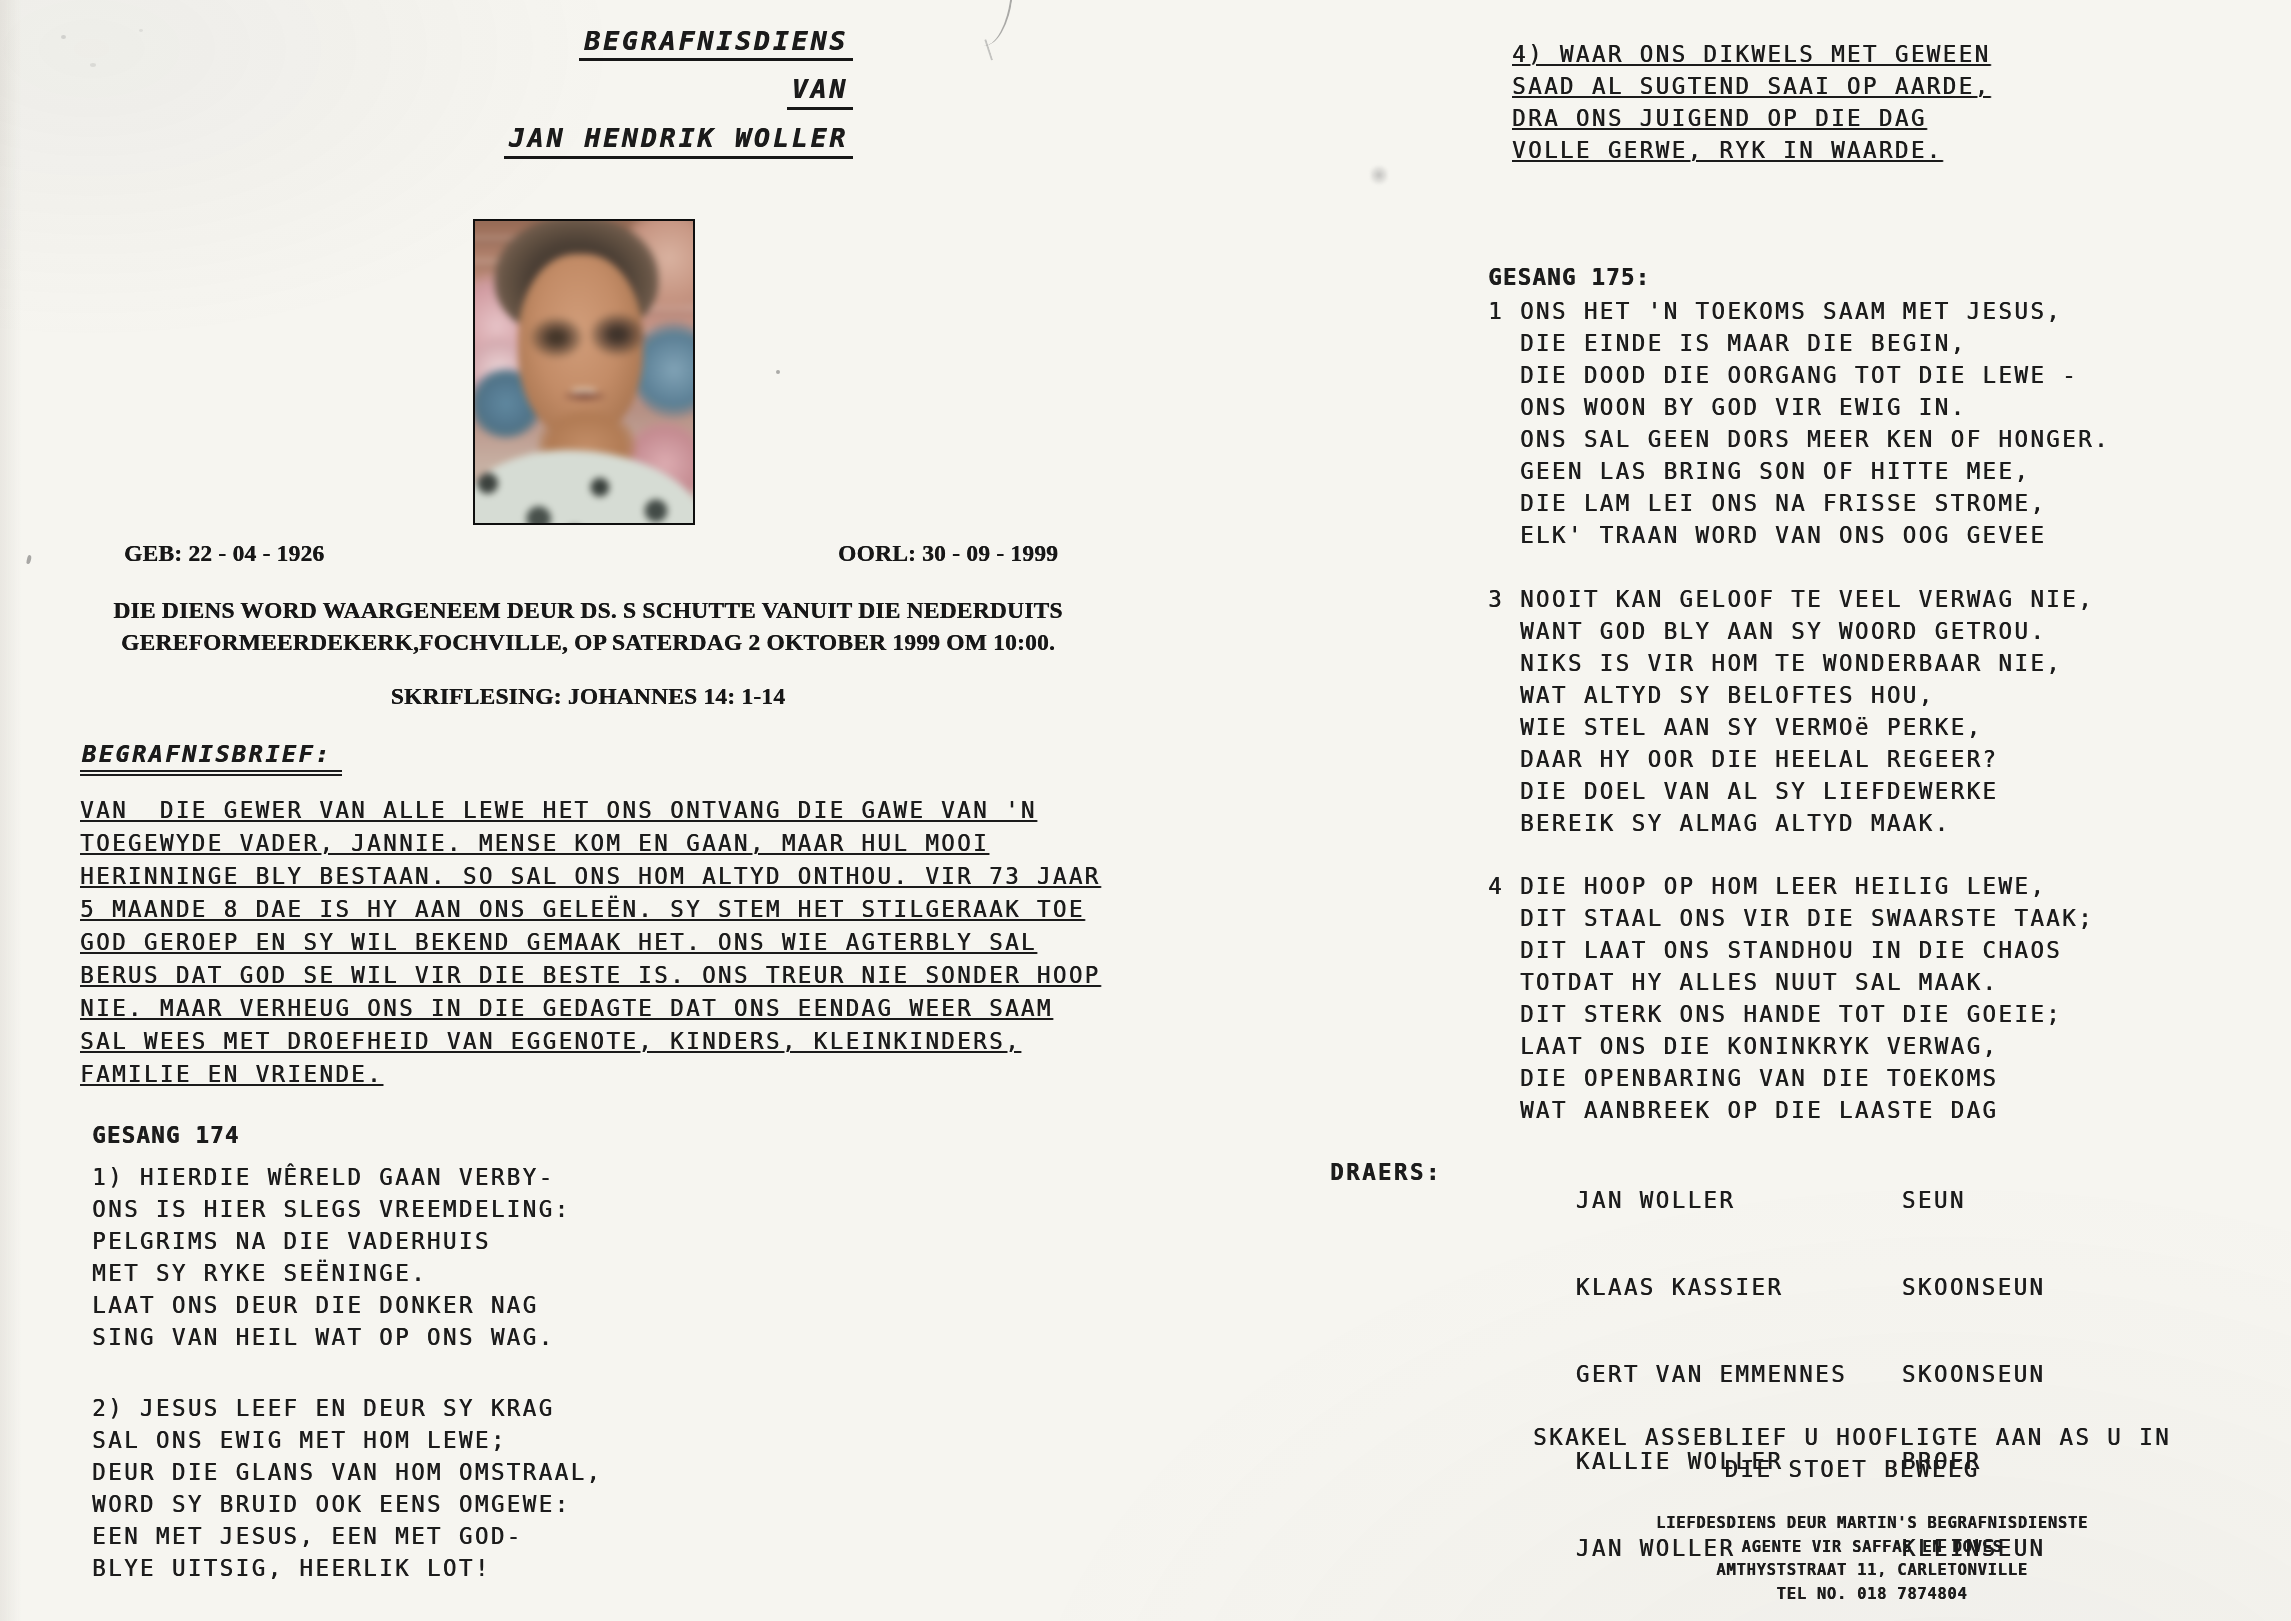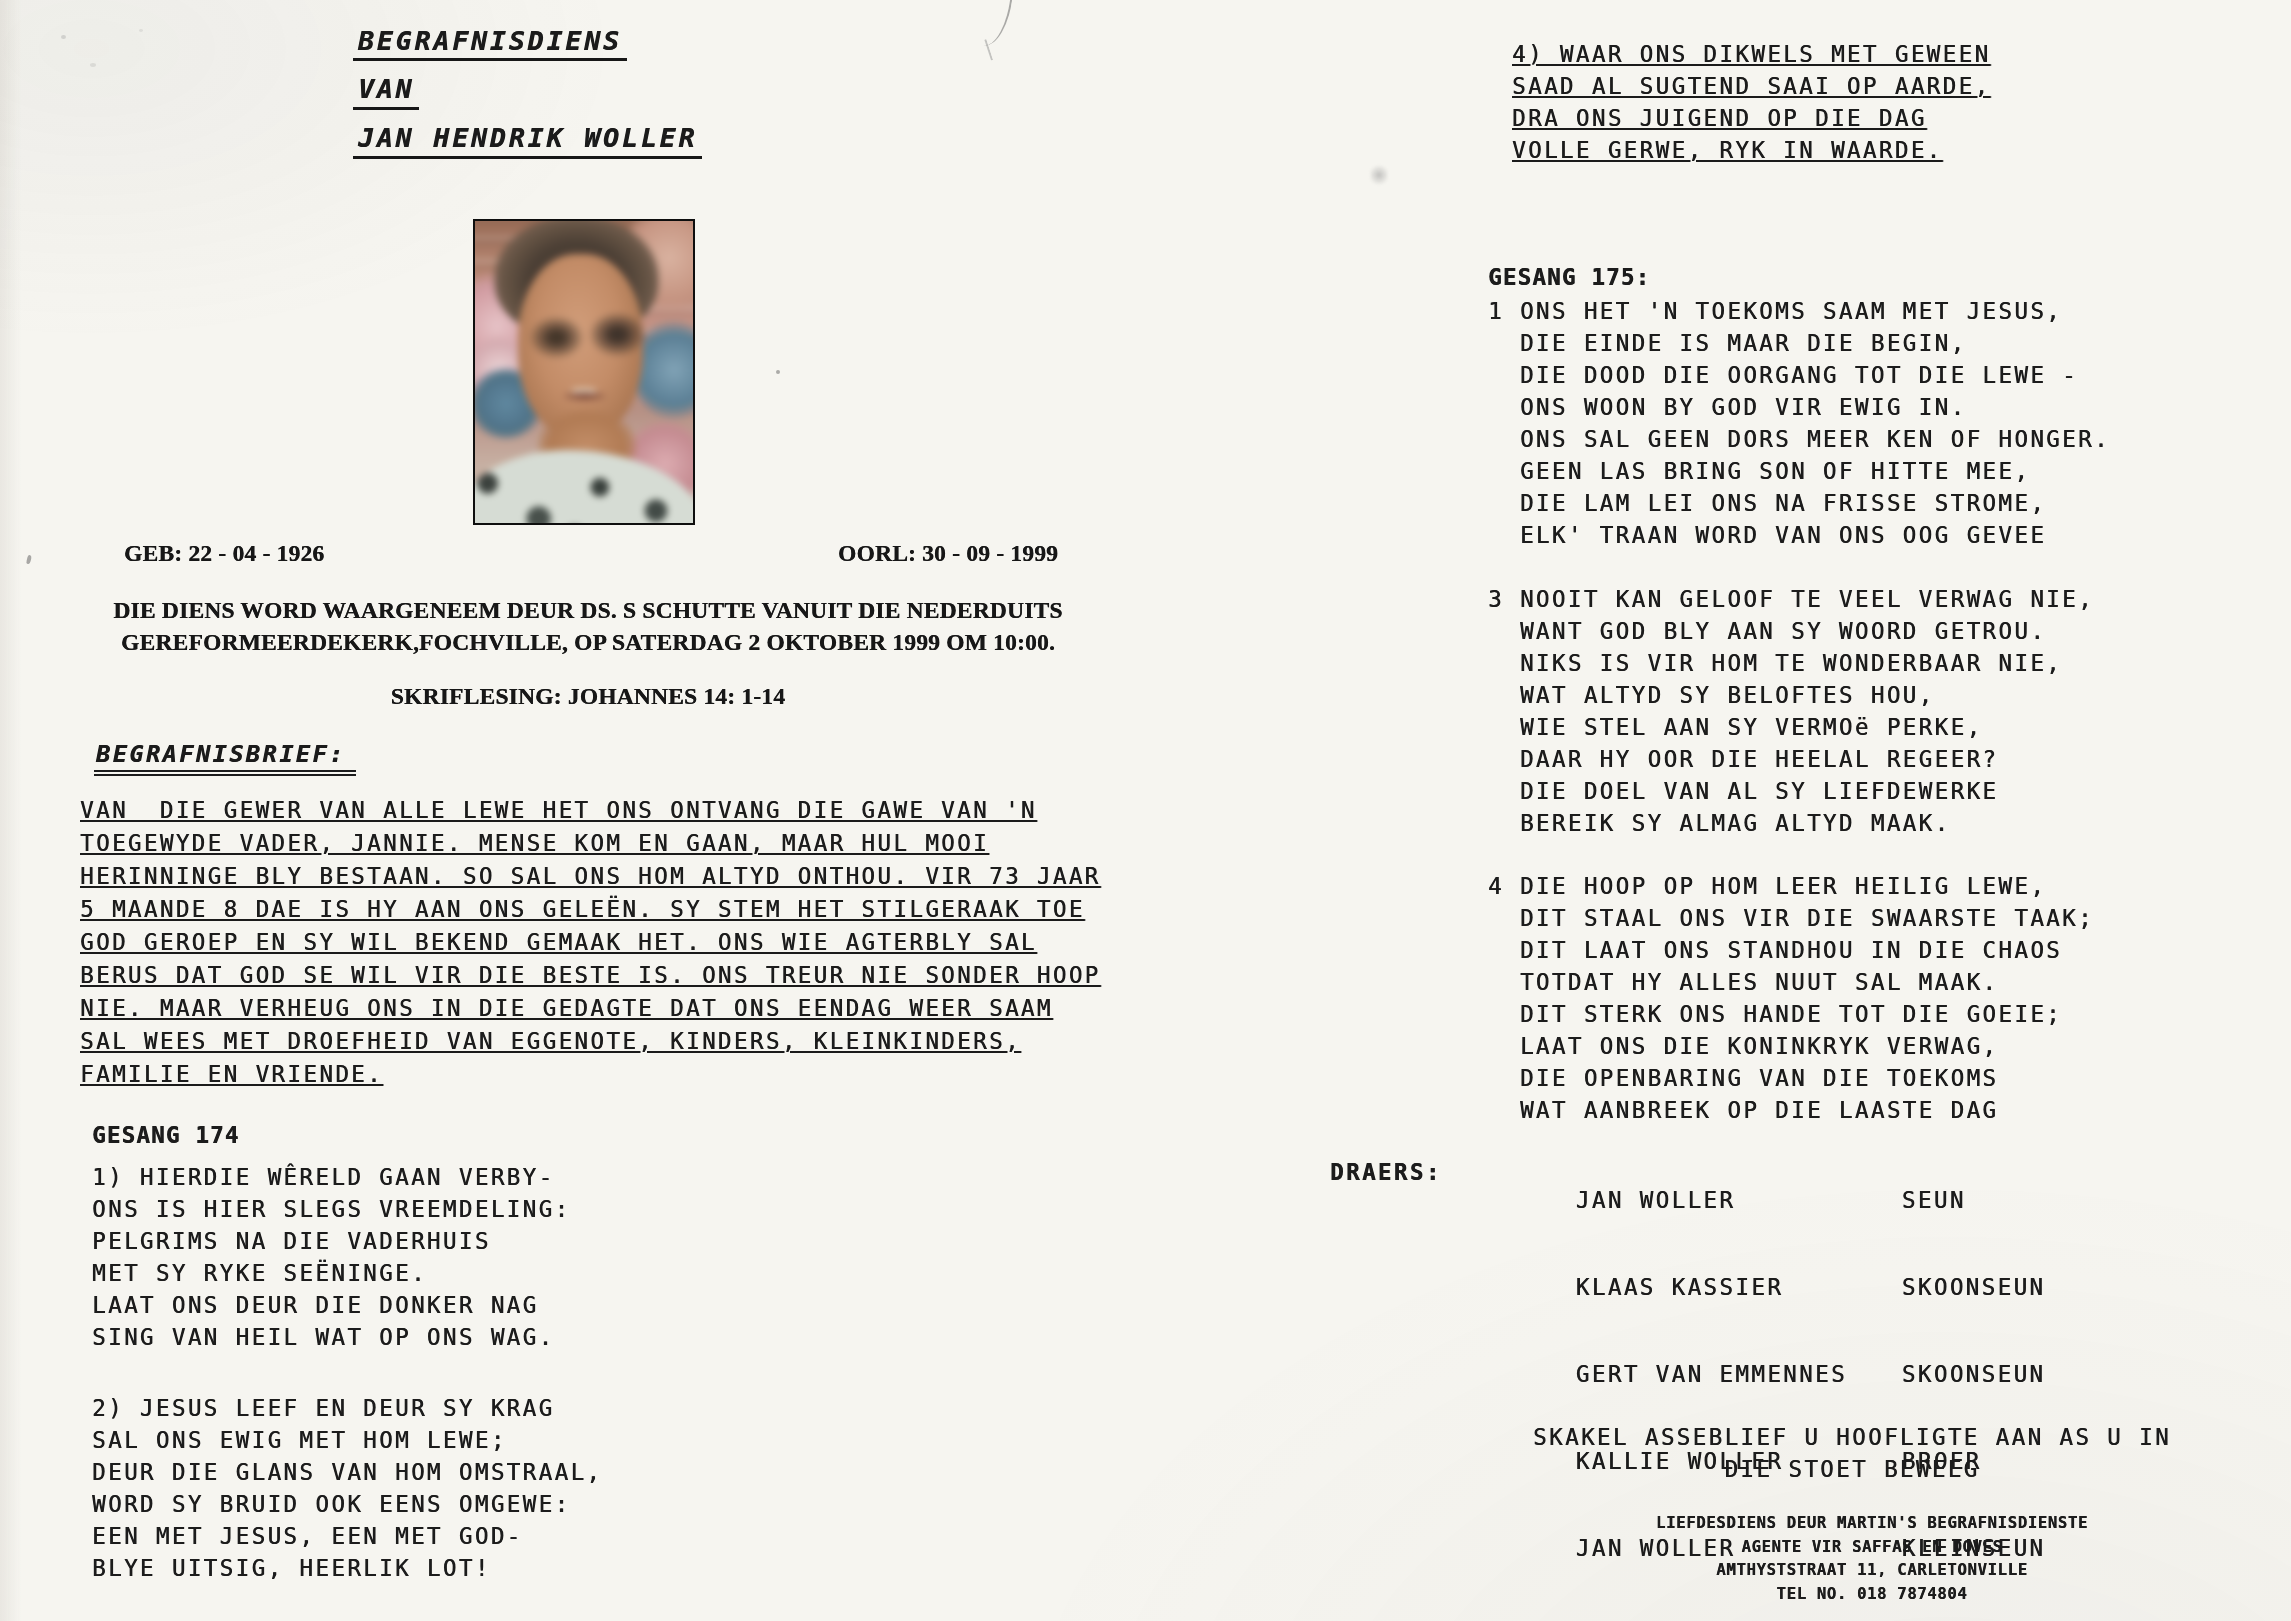--- a/index.html
+++ b/index.html
@@ -26,32 +26,32 @@
   .hymn-heading{font-weight:700;letter-spacing:1.2px;line-height:32px;}
   
   .serif{
     font-family:"Liberation Serif","DejaVu Serif",serif;
     font-weight:700;color:#171717;font-size:23.5px;letter-spacing:0.2px;
     text-shadow:0.3px 0 0 currentColor;white-space:pre;
   }
   .centered{text-align:center;}
   .serif-line{line-height:32px;}
   
-  .title-block{left:353px;top:25.5px;width:500px;text-align:left;}
+  .title-block{left:353px;top:25.5px;width:500px;text-align:right;}
   .title-row{margin-bottom:12.7px;}
   .title-line{
     display:inline-block;font-weight:700;font-style:italic;
     font-size:26.5px;letter-spacing:2.9px;line-height:30px;
     padding:0 4.9px 2.9px 4.9px;border-bottom:3.9px solid #171717;
     text-shadow:0.5px 0 0 currentColor;white-space:pre;
   }
   .letter-heading{
     font-weight:700;font-style:italic;font-size:23.5px;letter-spacing:2.5px;
     display:inline-block;padding:0 9.8px 2px 2px;border-bottom:6.9px double #1c1c1c;
-    text-shadow:0.5px 0 0 currentColor;white-space:pre;margin-left:14px;
+    text-shadow:0.5px 0 0 currentColor;white-space:pre;
   }
   
   .bearer-row{line-height:29px;}
   .bearers-label{font-weight:700;}
   .bearer-name{display:inline-block;width:326px;}
   
   .notice-line{line-height:32px;}
   .small-print{
     font-size:15.7px;font-weight:700;letter-spacing:0.6px;line-height:23.5px;
     white-space:pre;text-shadow:0.3px 0 0 currentColor;

